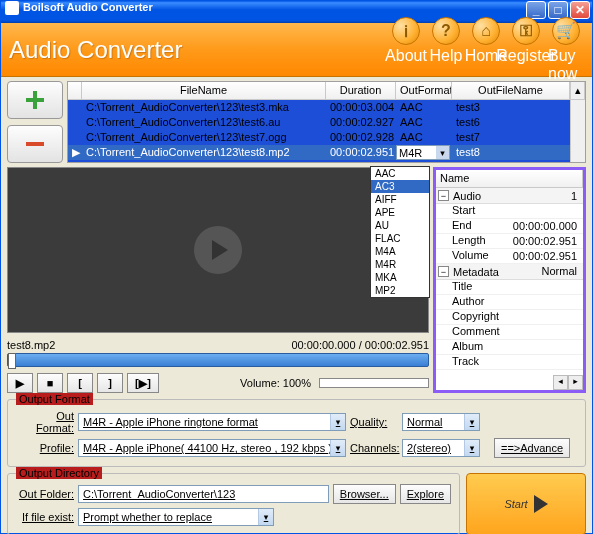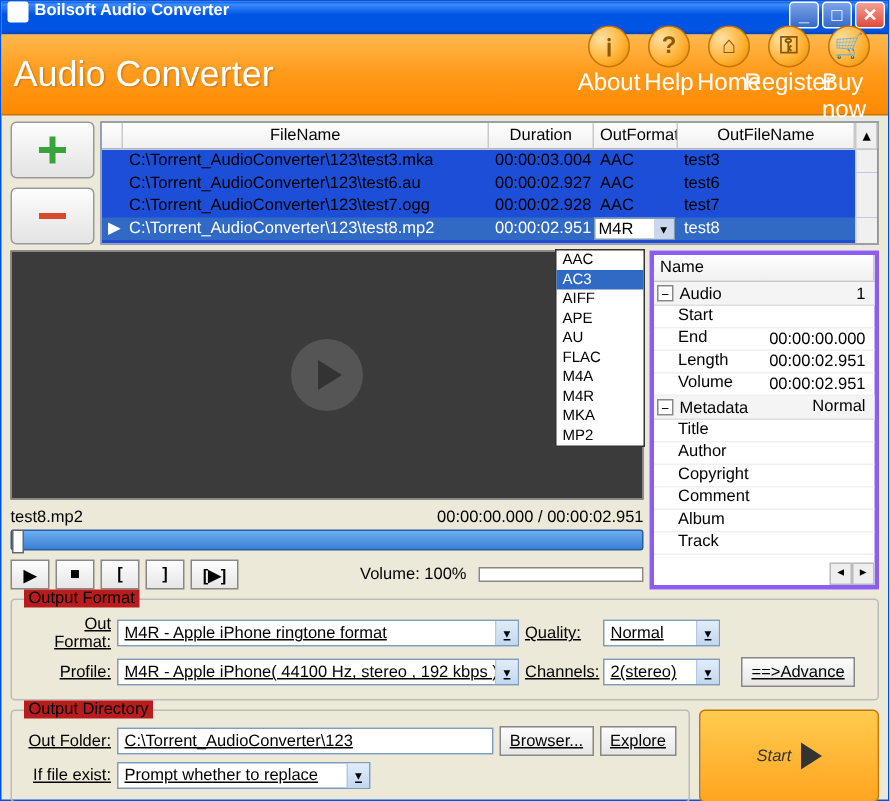--- a/index.html
+++ b/index.html
@@ -332,21 +332,21 @@
       <div class="groupbox" style="flex:1; margin-top:0">
         <div class="groupbox-title">Output Directory</div>
         <div class="form-row">
           <div class="form-lbl">Out Folder:</div>
           <div class="textbox" style="flex:1">C:\Torrent_AudioConverter\123</div>
           <button class="small-btn">Browser...</button>
           <button class="small-btn">Explore</button>
         </div>
         <div class="form-row">
           <div class="form-lbl">If file exist:</div>
-          <div class="select" style="width:169px">
+          <div class="select" style="width:196px">
               <div class="select-txt">Prompt whether to replace</div>
               <div class="select-arr">▾</div>
             </div>
         </div>
       </div>
       <div class="start-btn">
           <span>Start</span>
         </div>
     </div>
   </div>

